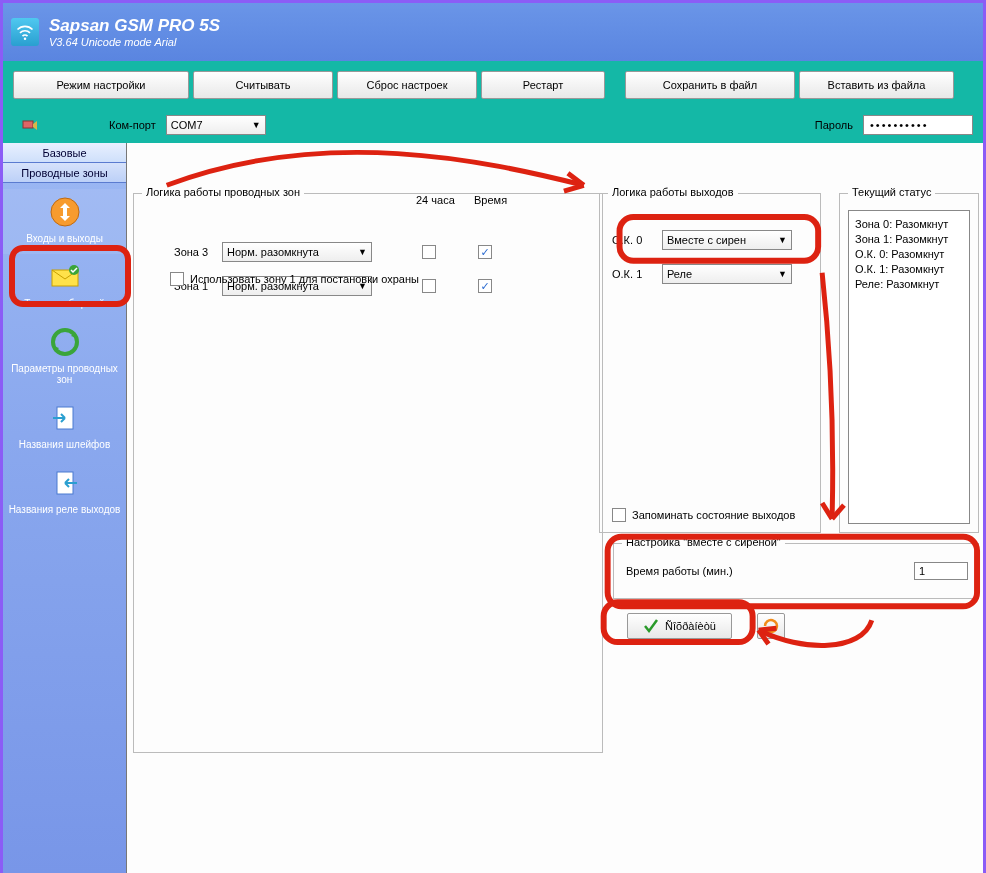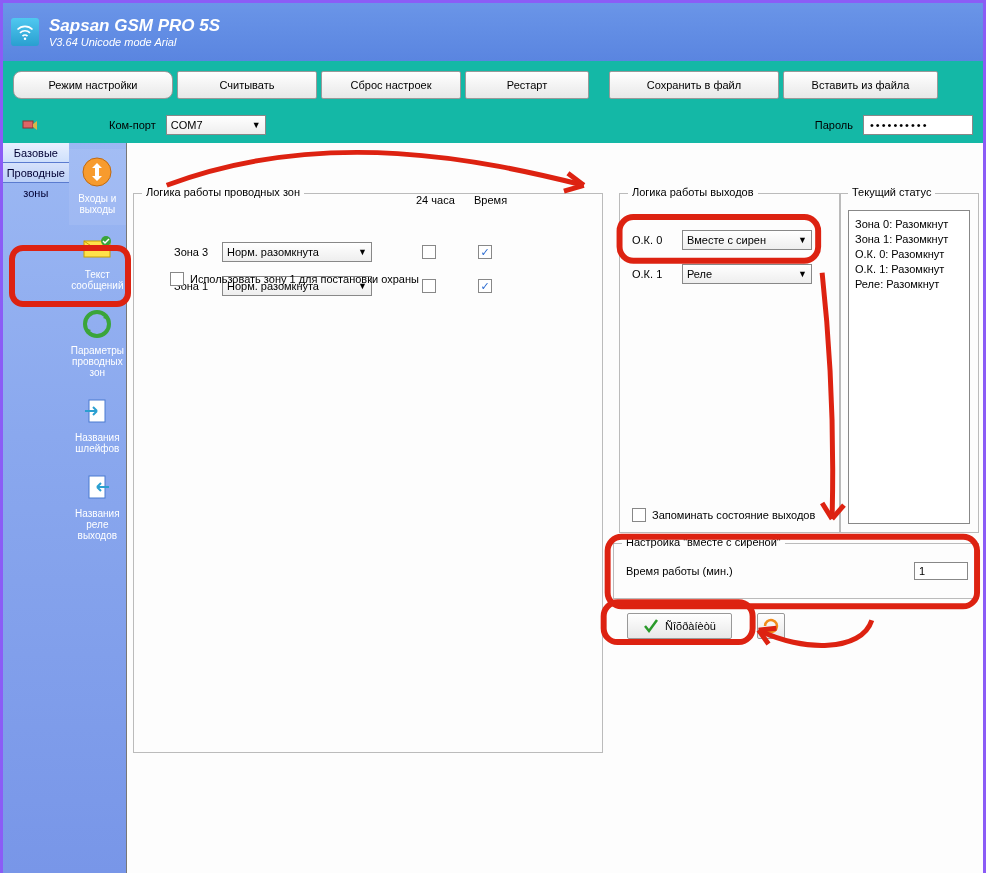--- a/index.html
+++ b/index.html
@@ -10,41 +10,41 @@
   .title-bar { height: 58px; background: linear-gradient(to bottom, #6a95e8, #5a85e0); display: flex; align-items: center; padding: 0 8px; }
   .title-icon { width: 28px; height: 28px; background: linear-gradient(to bottom, #4fc8f0, #2a9fd0); border-radius: 3px; display: flex; align-items: center; justify-content: center; margin-right: 10px; }
   .title-icon svg { width: 20px; height: 20px; }
   .title-text-wrap { color: #fff; }
   .title-main { font-size: 17px; font-style: italic; font-weight: bold; }
   .title-sub { font-size: 11px; font-style: italic; }
 
   
   .toolbar-row { height: 42px; display:flex; align-items:center; padding:6px 10px 0 10px; gap:4px;}
   .tbtn { height:28px; background:linear-gradient(to bottom,#fff,#e8e8e8); border:1px solid #999; border-radius:2px; cursor:pointer; font-size:11px; padding:0 10px; display:flex; align-items:center; justify-content:center;}
-  .tbtn.w1{width:160px;border-radius:8px;}
+  .tbtn.w1{width:176px;}
   .tbtn.w2{width:140px;}
   .tbtn.w3{width:124px;}
   .tbtn.w4{width:140px;}
   .tbtn.w5{width:170px;}
   .tbtn.w6{width:155px;}
 
   
   .port-row { height:40px; display:flex; align-items:center; padding:4px 10px 0 18px; gap:10px;}
   .port-icon { width:18px; height:18px; }
   .port-label { margin-left:60px; font-size:11px;}
   .combo { width:100px; height:20px; border:1px solid #888; background:linear-gradient(to bottom,#fff,#eee); font-size:11px; padding:0 4px; display:flex; align-items:center; justify-content:space-between; cursor:pointer;}
   .combo .arr { font-size:9px;}
   .pw-label { font-size:11px;}
   .pw-input { width:110px; height:20px; border:1px solid #888; background:#fff; font-size:11px; padding:0 6px; letter-spacing:2px;}
 
   
   .main { display:flex; height:730px;}
 
   
-  .side-col { width:124px; background:linear-gradient(to bottom,#9cb8f3 0%, #8aa8ee 40%, #7896e8 100%); border-right:1px solid #777; display:flex; flex-direction:row;}
+  .side-col { width:124px; background:linear-gradient(to bottom,#9cb8f3 0%, #8aa8ee 40%, #7896e8 100%); border-right:1px solid #777; display:flex; flex-direction:column;}
   .side-tabs { }
   .side-tab { height:20px; line-height:20px; text-align:center; font-size:11px; color:#003; background:linear-gradient(to bottom,#d6e2fb,#bcd0f7); border-bottom:1px solid #5a7bd0; cursor:pointer;}
   .side-tab.sel { background:linear-gradient(to bottom,#e8f0ff,#cfe0fb);}
   .side-items { flex:1; padding-top:6px;}
   .side-item { text-align:center; color:#fff; font-size:10px; padding:6px 2px 10px 2px; cursor:pointer;}
   .side-item .iconbox { width:34px; height:34px; margin:0 auto 4px auto; display:flex; align-items:center; justify-content:center;}
   .side-item.sel { background:rgba(255,255,255,0.08);}
   .side-item .label { display:block;}
 
   
@@ -63,21 +63,21 @@
   .zlabel { width:48px; font-size:11px;}
   .zcombo { width:150px; height:20px; border:1px solid #888; background:linear-gradient(to bottom,#fff,#eee); font-size:11px; padding:0 4px; display:flex; align-items:center; justify-content:space-between; cursor:pointer;}
   .zcombo .arr{font-size:9px;}
   .zchk { width:14px; height:14px; border:1px solid #888; background:#fff; margin:0; display:inline-flex; align-items:center; justify-content:center; cursor:pointer;}
   .zchk.checked::after { content:"✓"; color:#2a6ad0; font-size:11px; line-height:11px;}
   .zspacer24 { width:46px; display:flex; justify-content:center; margin-left:34px;}
   .zspacersnd { width:46px; display:flex; justify-content:center; margin-left:10px;}
   .use-zone1 { position:absolute; bottom:24px; left:36px; display:flex; align-items:center; gap:6px; font-size:11px;}
 
   
-  .gb-out { left:492px; top:50px; width:222px; height:340px;}
+  .gb-out { left:472px; top:50px; width:222px; height:340px;}
   .out-inner { padding:26px 10px 10px 12px;}
   .orow { display:flex; align-items:center; height:28px; margin-top:6px;}
   .olabel { width:50px; font-size:11px;}
   .ocombo { width:130px; height:20px; border:1px solid #888; background:linear-gradient(to bottom,#fff,#eee); font-size:11px; padding:0 4px; display:flex; align-items:center; justify-content:space-between; cursor:pointer;}
   .ocombo .arr{font-size:9px;}
   .remember { position:absolute; bottom:10px; left:12px; display:flex; align-items:center; gap:6px; font-size:11px;}
 
   
   .gb-status { left:712px; top:50px; width:140px; height:340px;}
   .status-inner { position:absolute; top:16px; left:8px; right:8px; bottom:8px; border:1px solid #888; background:#fff; padding:6px; font-size:11px; line-height:15px;}

